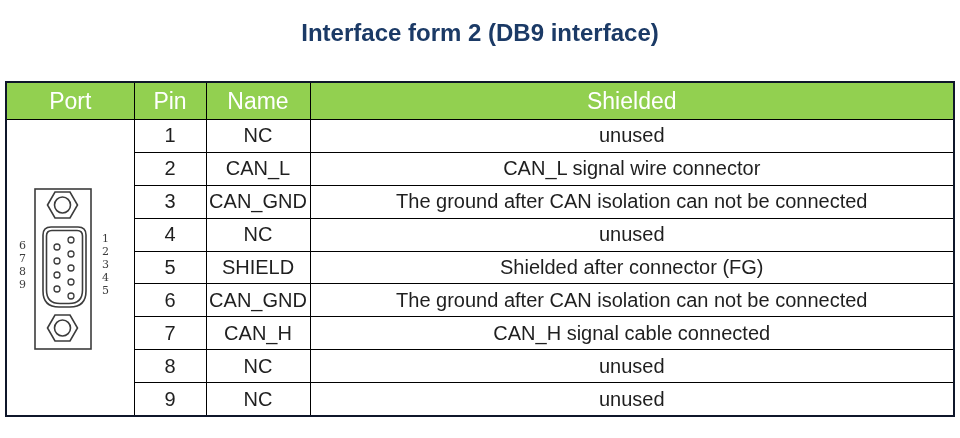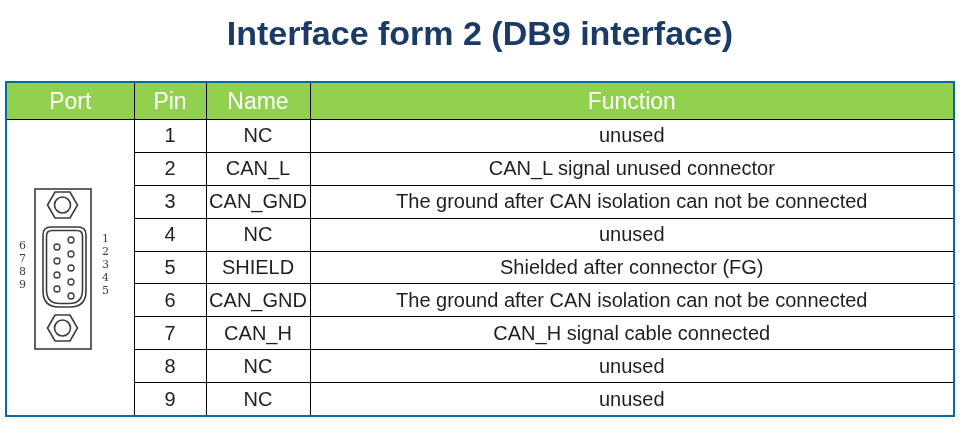--- a/index.html
+++ b/index.html
@@ -3,27 +3,27 @@
 <meta charset="utf-8">
 <style>
   html,body{margin:0;padding:0;}
   body{
     width:960px;height:438px;background:#ffffff;
     font-family:"Liberation Sans","DejaVu Sans",sans-serif;
     position:relative;overflow:hidden;
   }
   .title{
     margin:0;padding-top:10px;height:66px;box-sizing:border-box;
-    text-align:center;font-size:34px;line-height:46px;font-weight:bold;
+    text-align:center;font-size:24px;line-height:46px;font-weight:bold;
     color:#1b3a66;letter-spacing:0;
   }
   table.spec{
     position:absolute;left:5px;top:81px;width:950px;
     border-collapse:collapse;table-layout:fixed;
-    border:2px solid #0369a1;
+    border:2px solid #0f172a;
     padding-left:24px;
   }
   table.spec th,table.spec td{
     border:1px solid #000;padding:0;text-align:center;vertical-align:middle;
   }
   thead th{
     background:#92d050;color:#ffffff;font-weight:normal;
     font-size:23px;height:36px;border-bottom:2px solid #000;
   }
   tbody td{
@@ -46,21 +46,21 @@
     <col style="width:128px">
       <col style="width:72px">
       <col style="width:104px">
       <col>
   </colgroup>
   <thead>
     <tr>
       <th>Port</th>
       <th>Pin</th>
       <th>Name</th>
-      <th>Function</th>
+      <th>Shielded</th>
     </tr>
   </thead>
   <tbody id="spec-body">
     <tr>
       <td class="port-cell" rowspan="9">
         <svg width="126" height="287" viewBox="0 0 126 287" aria-hidden="true">
 
           <rect class="db9-line" x="28" y="65" width="56" height="160"></rect>
 
           <polygon class="db9-line" points="40.5,81 48,68 63,68 70.5,81 63,94 48,94"></polygon>
@@ -95,21 +95,21 @@
           <text class="db9-num" x="95" y="170">5</text>
         </svg>
       </td>
       <td>1</td>
       <td>NC</td>
       <td>unused</td>
     </tr>
   <tr>
     <td>2</td>
     <td>CAN_L</td>
-    <td>CAN_L signal unused connector</td>
+    <td>CAN_L signal wire connector</td>
   </tr>
       <tr>
     <td>3</td>
     <td>CAN_GND</td>
     <td>The ground after CAN isolation can not be connected</td>
   </tr>
       <tr>
     <td>4</td>
     <td>NC</td>
     <td>unused</td>

